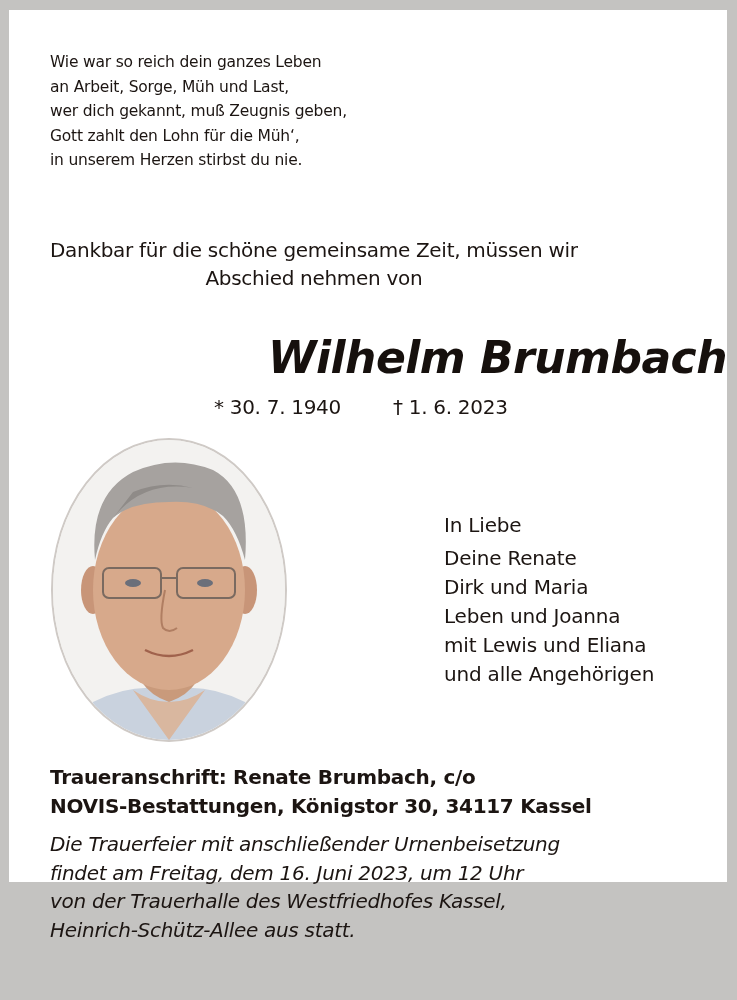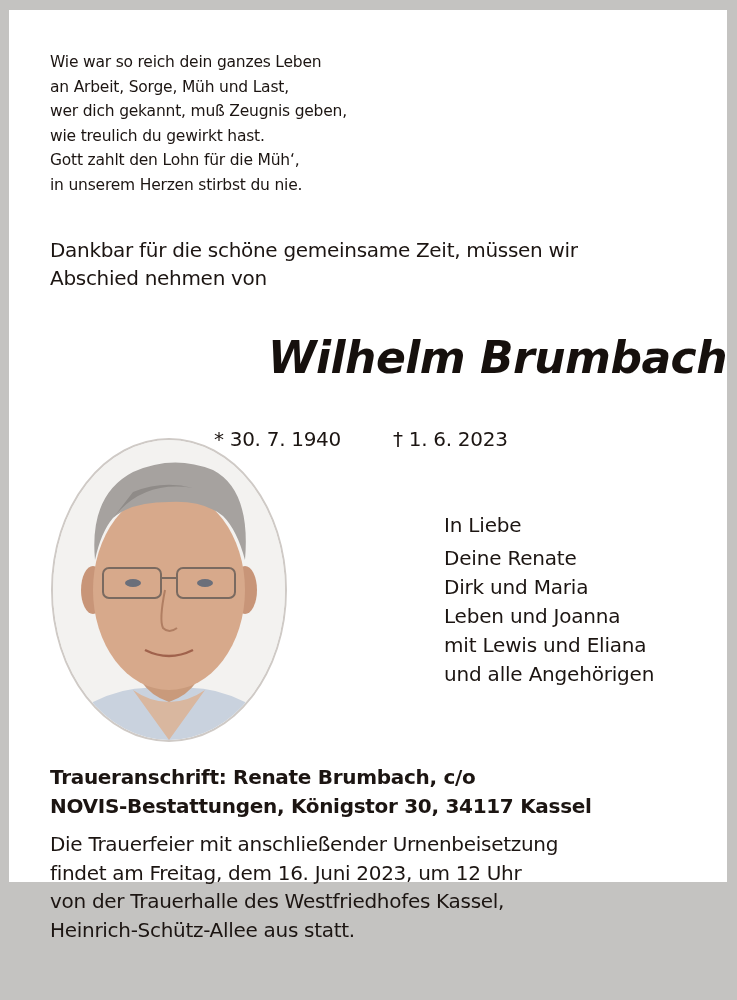--- a/index.html
+++ b/index.html
@@ -25,41 +25,42 @@
     letter-spacing: -0.2px;
   }
   .poem div { white-space: nowrap; }
   .intro {
     position: absolute;
     left: 41px; top: 226px;
     font-size: 20px;
     line-height: 28px;
     letter-spacing: -0.3px;
     white-space: nowrap;
+    text-align: center;
   }
   .name {
     position: absolute;
     left: 0; right: 0;
     top: 322px;
     text-align: right;
     font-size: 44px;
     font-weight: bold;
     font-style: italic;
     letter-spacing: -0.5px;
     color: #16100d;
   }
   .dates {
     position: absolute;
     left: 205px; top: 385px;
     font-size: 20px;
     white-space: nowrap;
     letter-spacing: -0.3px;
   }
   .dates span { display: inline-block; }
-  .dates .death { margin-left: 46px; margin-top: 32px; }
+  .dates .death { margin-left: 46px; }
   .photo {
     position: absolute;
     left: 42px; top: 428px;
     width: 232px; height: 300px;
     border-radius: 50%;
     border: 2px solid #cfcac6;
     background: #f4f3f1;
     overflow: hidden;
   }
   .photo svg { display: block; }
@@ -81,32 +82,32 @@
     white-space: nowrap;
     font-weight: bold;
   }
   .service {
     position: absolute;
     left: 41px; top: 820px;
     font-size: 20px;
     line-height: 28.5px;
     letter-spacing: -0.3px;
     white-space: nowrap;
+    font-style: italic;
   }
 </style>
 </head>
 <body>
 
 <div class="card">
 
   <div class="poem">
     <div>Wie war so reich dein ganzes Leben</div>
     <div>an Arbeit, Sorge, Müh und Last,</div>
     <div>wer dich gekannt, muß Zeugnis geben,</div>
-    <div>wie treulich du gewirkt hast.</div>
     <div>Gott zahlt den Lohn für die Müh‘,</div>
     <div>in unserem Herzen stirbst du nie.</div>
   </div>
 
   <div class="intro">
     <div>Dankbar für die schöne gemeinsame Zeit, müssen wir</div>
     <div>Abschied nehmen von</div>
   </div>
 
   <div class="name">Wilhelm Brumbach</div>

